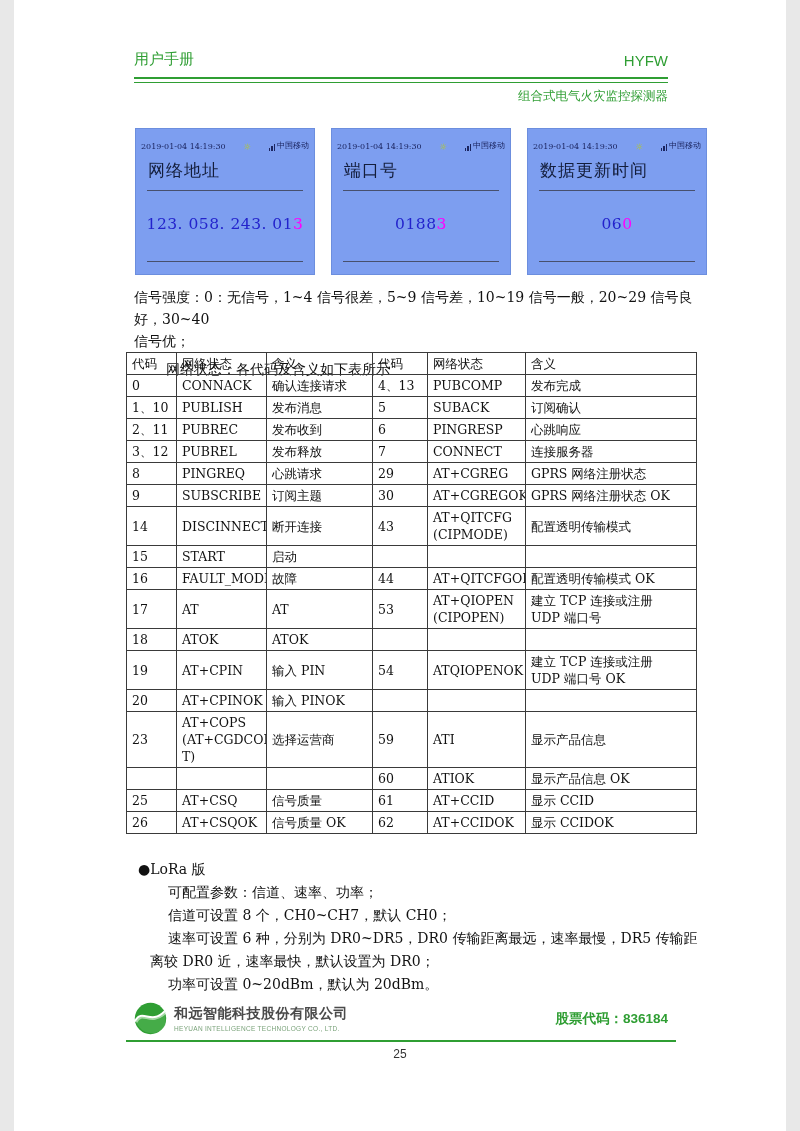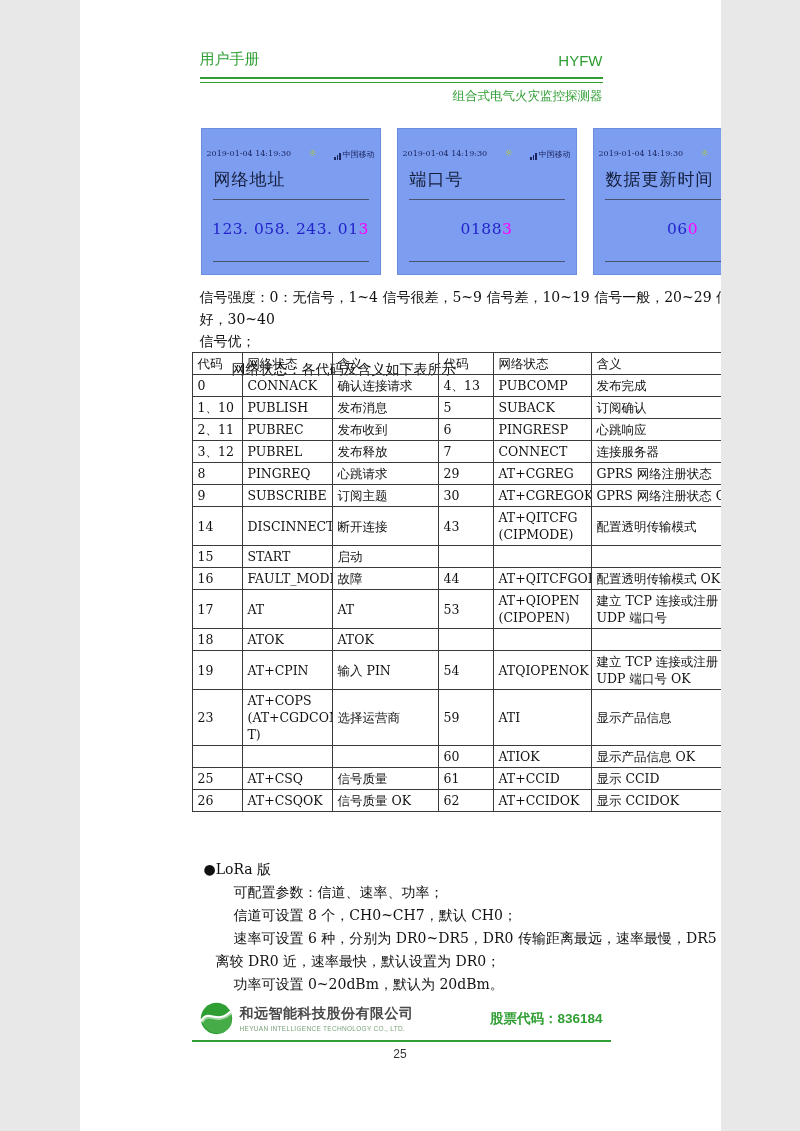--- a/index.html
+++ b/index.html
@@ -1,35 +1,35 @@
 <!DOCTYPE html>
 <html><head>
 <meta charset="utf-8">
 <style>
   html,body{margin:0;padding:0;background:#e8e8e8;}
-  .page{position:relative;width:641px;height:1131px;background:#ffffff;margin:0 auto;
+  .page{position:relative;width:772px;height:1131px;background:#ffffff;margin:0 auto;
         font-family:"DejaVu Serif","Liberation Serif",serif;color:#1a1a1a;overflow:hidden;}
 
   
   .hdr-row{position:absolute;top:50px;left:120px;right:118px;display:flex;
            justify-content:space-between;align-items:flex-end;
            font-family:"Liberation Sans","DejaVu Sans",sans-serif;
            font-size:15px;color:#2f9e33;}
   .hdr-dline{position:absolute;top:77px;left:120px;right:118px;height:3px;
              border-top:2px solid #2f9e33;border-bottom:1px solid #2f9e33;}
   .hdr-sub{position:absolute;top:88px;right:118px;text-align:right;
            font-family:"Liberation Sans","DejaVu Sans",sans-serif;
            font-size:12.5px;color:#2f9e33;}
 
   
   .screens{position:absolute;top:128px;left:121px;display:flex;gap:16px;}
   .screen{width:180px;height:147px;background:#7d9ef0;border:1px solid #6c8ede;
           box-sizing:border-box;display:flex;flex-direction:column;position:relative;}
-  .sbar{display:flex;justify-content:space-between;align-items:flex-start;
-        padding:20px 5px 0 5px;font-size:8px;color:#1b2560;white-space:nowrap;}
+  .sbar{display:flex;justify-content:space-between;align-items:flex-end;
+        padding:11px 5px 0 5px;font-size:8px;color:#1b2560;white-space:nowrap;}
   .sun{color:#b8cc1e;font-size:9px;line-height:8px;}
   .carrier-wrap{display:flex;align-items:flex-end;gap:1px;}
   .sig{display:inline-flex;align-items:flex-end;gap:1px;margin-right:1px;}
   .sig i{display:block;width:1.5px;background:#1b2560;}
   .sig i:nth-child(1){height:3px;} .sig i:nth-child(2){height:5px;} .sig i:nth-child(3){height:7px;}
   .stitle{margin:8px 0 0 12px;font-size:17px;color:#141e3c;letter-spacing:1px;}
   .sline{margin:8px 11px 0 11px;border-bottom:1px solid #47506e;}
   .sval{flex:1;display:flex;align-items:center;justify-content:center;
         font-size:15.5px;color:#2323cc;letter-spacing:0.5px;margin-top:-4px;}
   .sval .hl{color:#ff00ff;}
@@ -265,20 +265,28 @@
       <tr>
         <td>19</td>
         <td>AT+CPIN</td>
         <td>输入 PIN</td>
         <td>54</td>
         <td>ATQIOPENOK</td>
         <td>建立 TCP 连接或注册
 UDP 端口号 OK</td>
       </tr>
       <tr>
+        <td>20</td>
+        <td>AT+CPINOK</td>
+        <td>输入 PINOK</td>
+        <td></td>
+        <td></td>
+        <td></td>
+      </tr>
+      <tr>
         <td>23</td>
         <td>AT+COPS
 (AT+CGDCON
 T)</td>
         <td>选择运营商</td>
         <td>59</td>
         <td>ATI</td>
         <td>显示产品信息</td>
       </tr>
       <tr>

